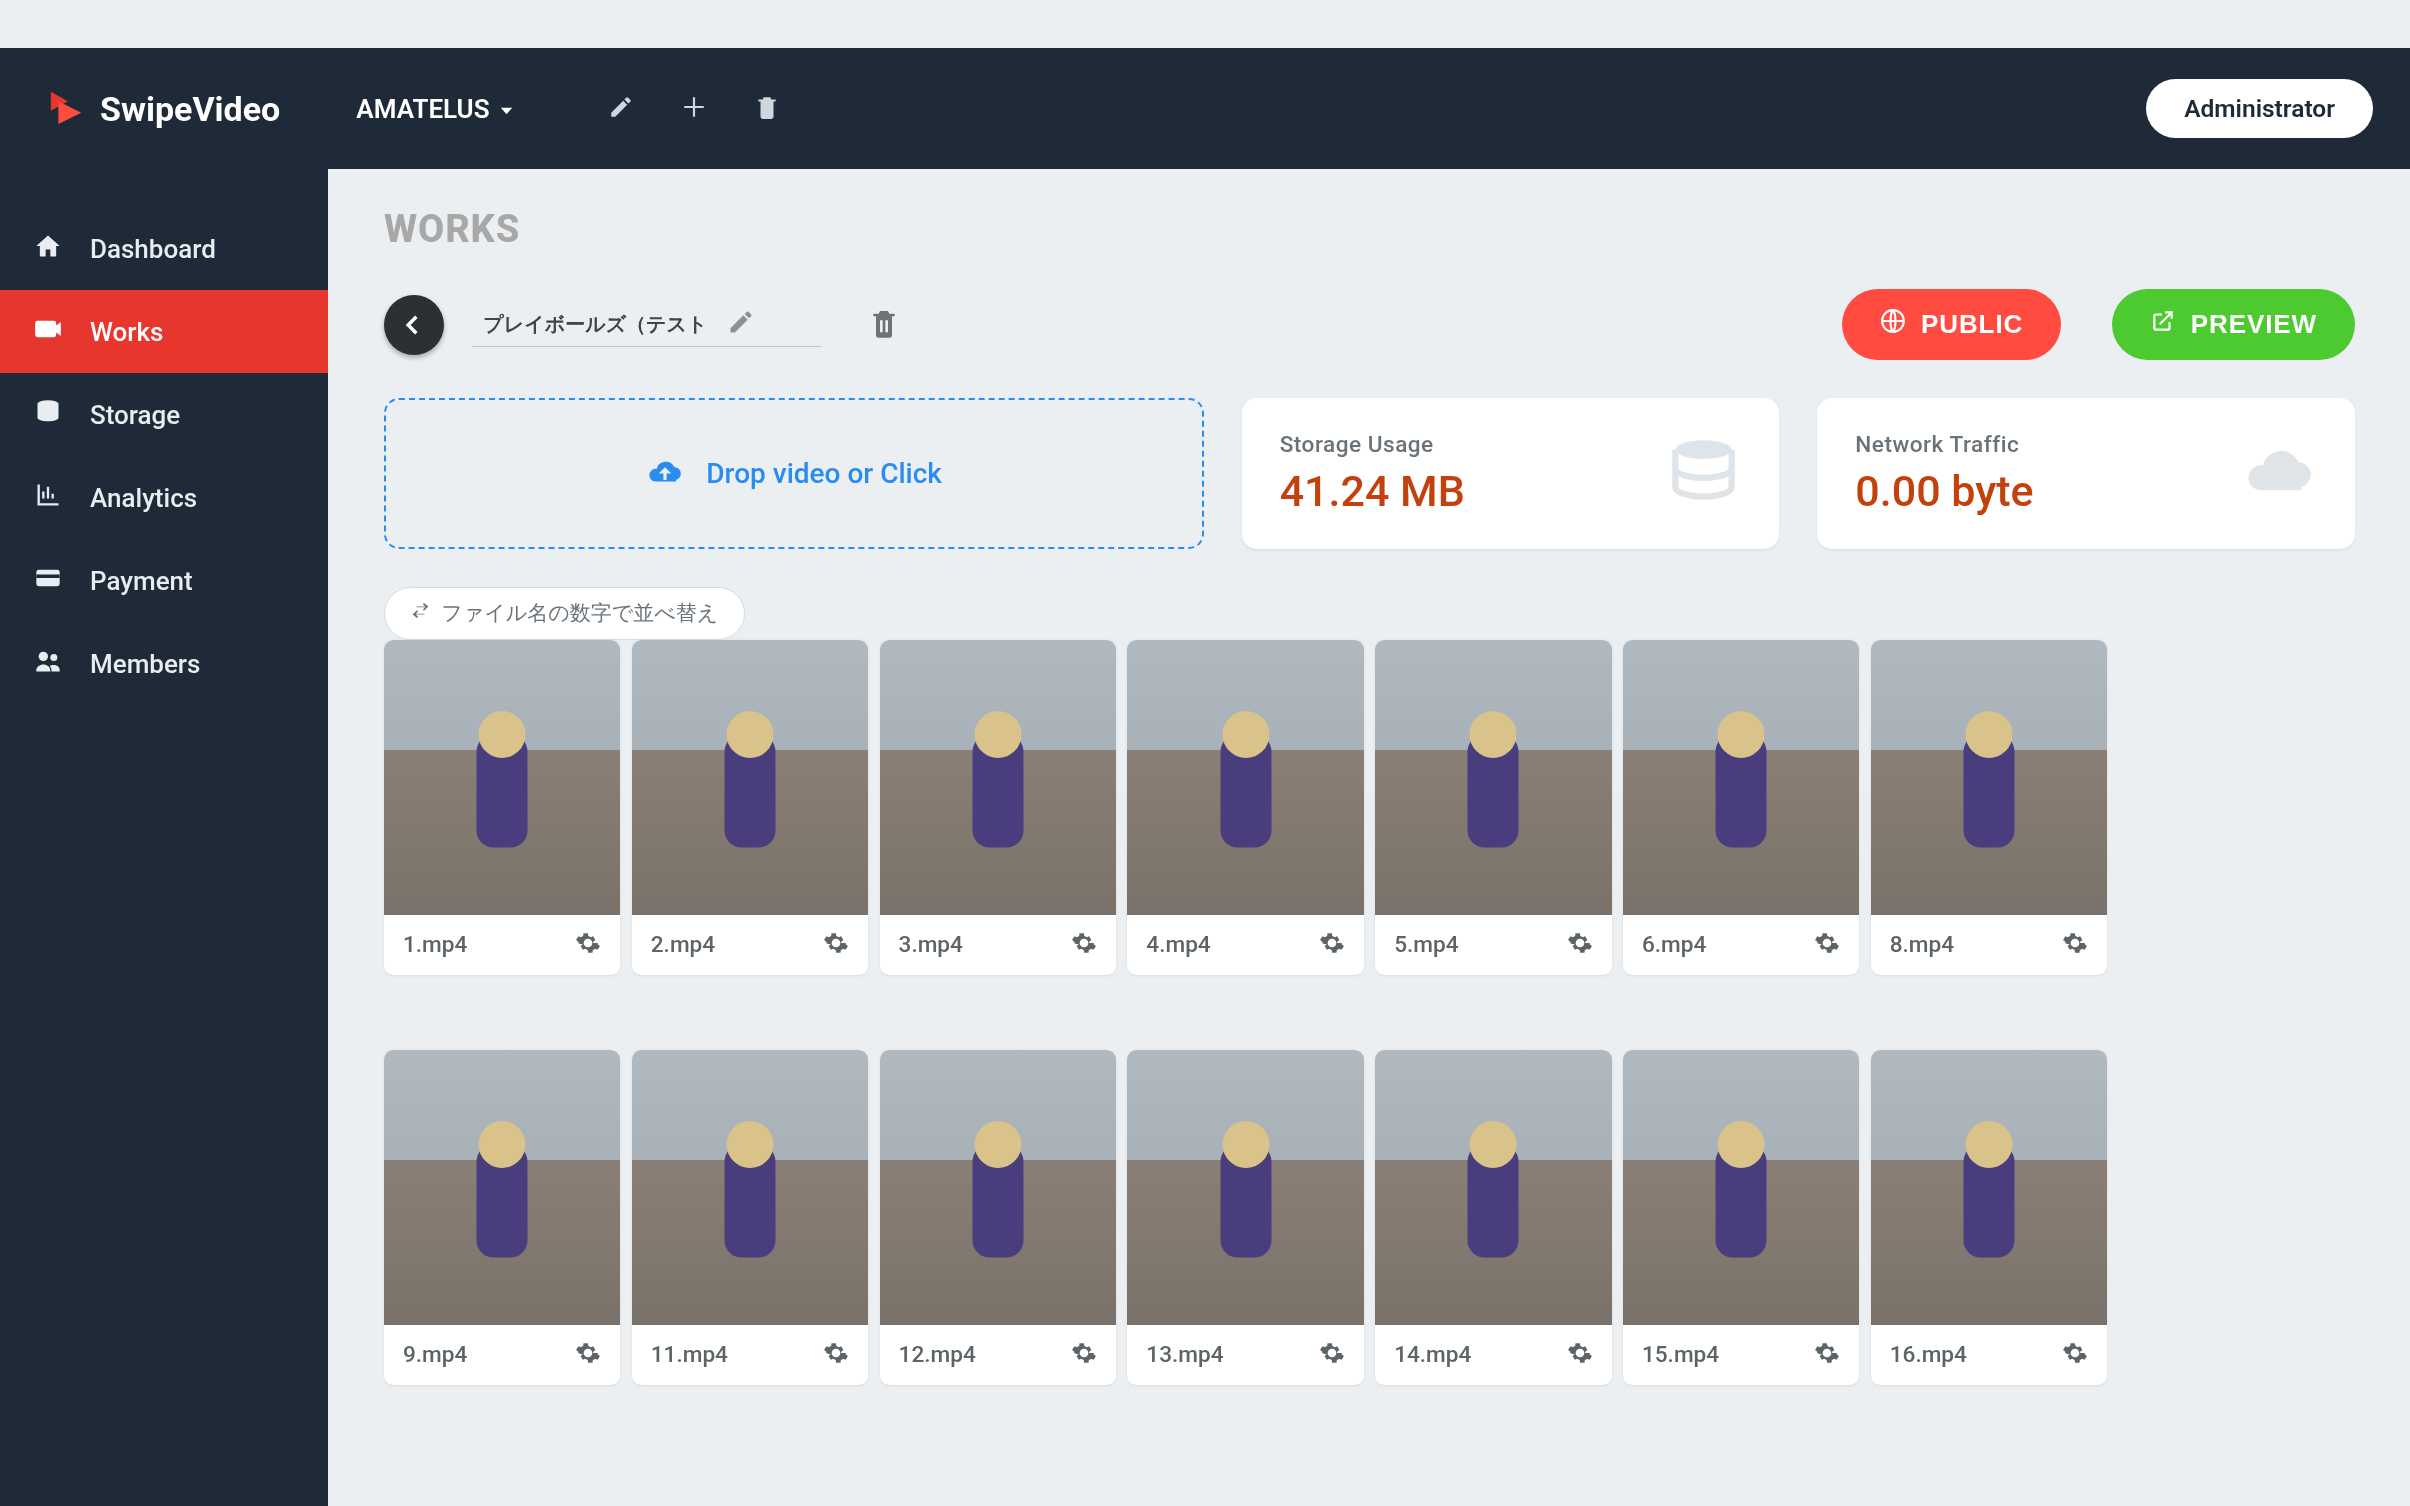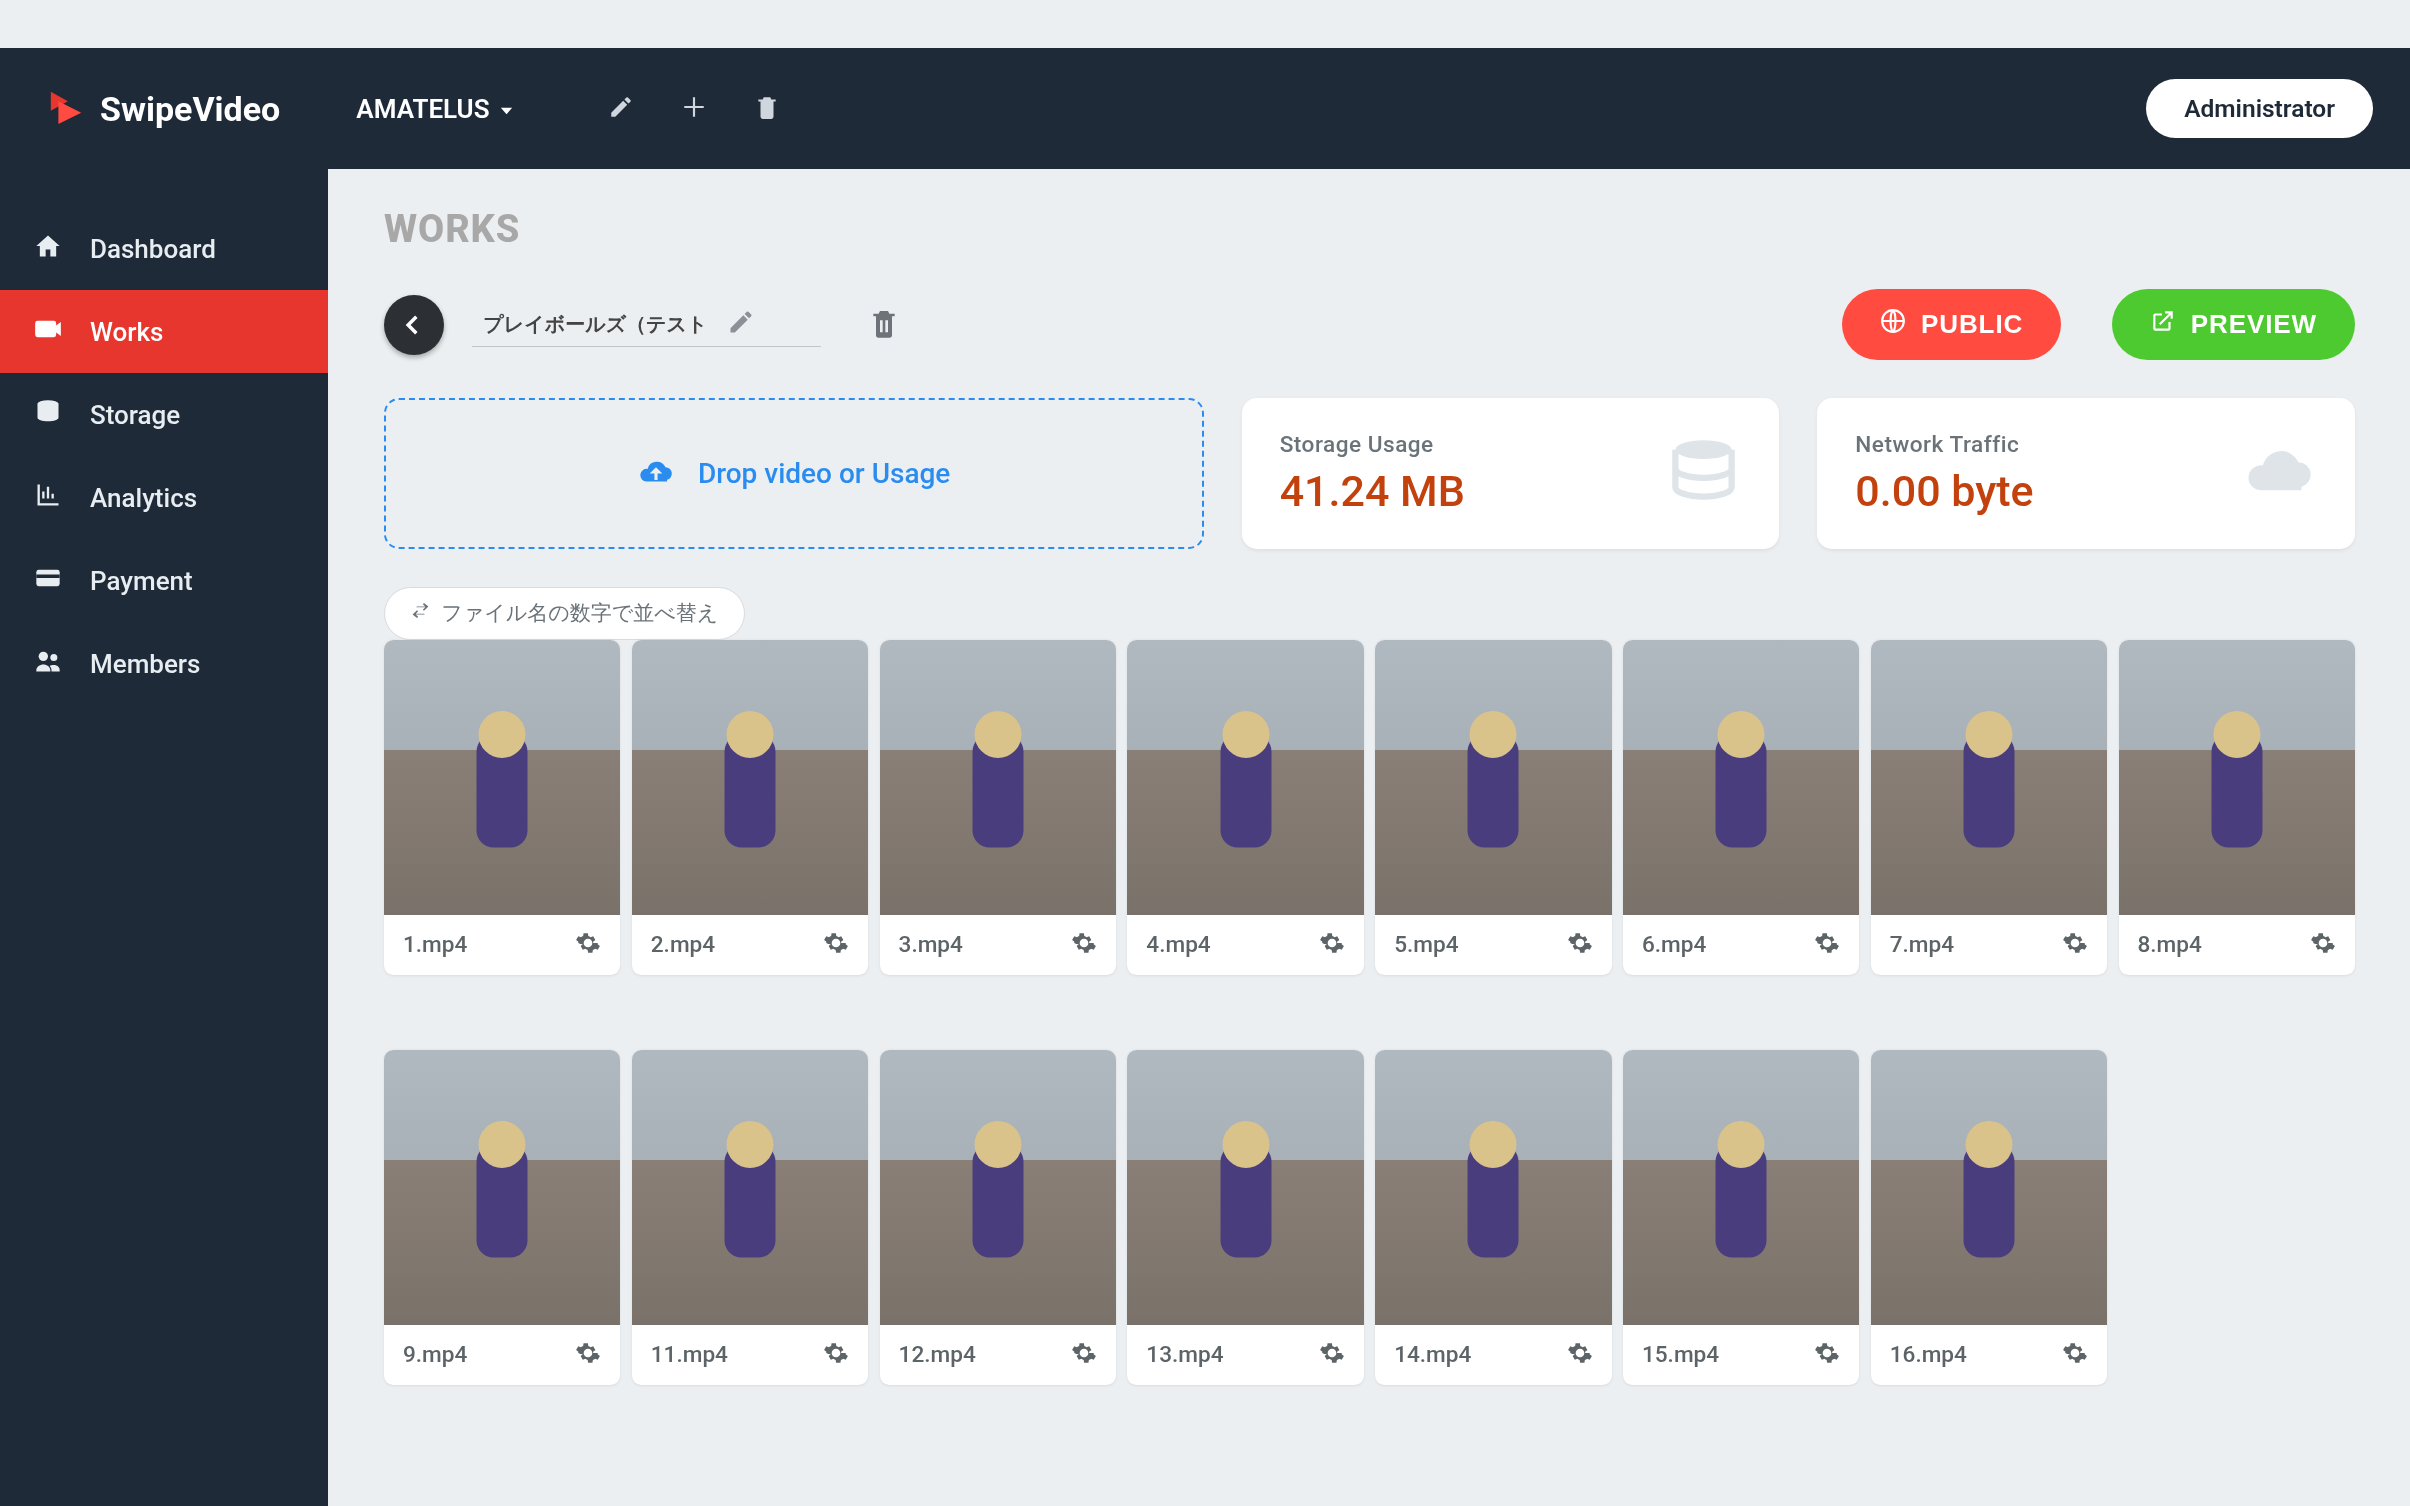--- a/index.html
+++ b/index.html
@@ -172,21 +172,21 @@
             </svg></span>
         <span>PREVIEW</span>
       </button>
     </div>
 
     <div class="stats-row">
       <div class="dropzone">
         <span><svg viewBox="0 0 24 24">
               <path d="M19 18H6a4 4 0 1 1 .7-7.95A6 6 0 0 1 18 9a4 4 0 0 1 1 7.87zM11 13v4h2v-4h3l-4-4-4 4h3z"></path>
             </svg></span>
-        <span class="dropzone-text">Drop video or Usage</span>
+        <span class="dropzone-text">Drop video or Click</span>
       </div>
       <div class="stat-card">
         <div>
           <div class="stat-label">Storage Usage</div>
           <div class="stat-value">41.24 MB</div>
         </div>
         <span><svg viewBox="0 0 24 24">
               <ellipse cx="12" cy="5" rx="9" ry="3"></ellipse>
               <path d="M3 5v6c0 1.66 4 3 9 3s9-1.34 9-3V5M3 11v6c0 1.66 4 3 9 3s9-1.34 9-3v-6" fill="none" stroke="#dfe4e8" stroke-width="2"></path>
             </svg></span>
@@ -261,29 +261,20 @@
           <div class="card-footer">
             <span class="filename">6.mp4</span>
             <span><svg class="gear" viewBox="0 0 24 24">
                 <path d="M12 8a4 4 0 1 0 0 8 4 4 0 0 0 0-8zm9 4a7 7 0 0 1-.1 1.2l2.1 1.6-2 3.5-2.5-1a7 7 0 0 1-2 1.2l-.4 2.5h-4l-.4-2.5a7 7 0 0 1-2-1.2l-2.5 1-2-3.5 2.1-1.6A7 7 0 0 1 3 12c0-.4 0-.8.1-1.2L1 9.2l2-3.5 2.5 1a7 7 0 0 1 2-1.2L7.9 3h4l.4 2.5a7 7 0 0 1 2 1.2l2.5-1 2 3.5-2.1 1.6c.1.4.1.8.1 1.2z"></path>
               </svg></span>
           </div>
         </div>
       <div class="card">
           <div class="thumb"></div>
           <div class="card-footer">
-            <span class="filename">7.mp4</span>
-            <span><svg class="gear" viewBox="0 0 24 24">
-                <path d="M12 8a4 4 0 1 0 0 8 4 4 0 0 0 0-8zm9 4a7 7 0 0 1-.1 1.2l2.1 1.6-2 3.5-2.5-1a7 7 0 0 1-2 1.2l-.4 2.5h-4l-.4-2.5a7 7 0 0 1-2-1.2l-2.5 1-2-3.5 2.1-1.6A7 7 0 0 1 3 12c0-.4 0-.8.1-1.2L1 9.2l2-3.5 2.5 1a7 7 0 0 1 2-1.2L7.9 3h4l.4 2.5a7 7 0 0 1 2 1.2l2.5-1 2 3.5-2.1 1.6c.1.4.1.8.1 1.2z"></path>
-              </svg></span>
-          </div>
-        </div>
-      <div class="card">
-          <div class="thumb"></div>
-          <div class="card-footer">
             <span class="filename">8.mp4</span>
             <span><svg class="gear" viewBox="0 0 24 24">
                 <path d="M12 8a4 4 0 1 0 0 8 4 4 0 0 0 0-8zm9 4a7 7 0 0 1-.1 1.2l2.1 1.6-2 3.5-2.5-1a7 7 0 0 1-2 1.2l-.4 2.5h-4l-.4-2.5a7 7 0 0 1-2-1.2l-2.5 1-2-3.5 2.1-1.6A7 7 0 0 1 3 12c0-.4 0-.8.1-1.2L1 9.2l2-3.5 2.5 1a7 7 0 0 1 2-1.2L7.9 3h4l.4 2.5a7 7 0 0 1 2 1.2l2.5-1 2 3.5-2.1 1.6c.1.4.1.8.1 1.2z"></path>
               </svg></span>
           </div>
         </div>
     </div>
 
     <div class="row-gap"></div>
 

